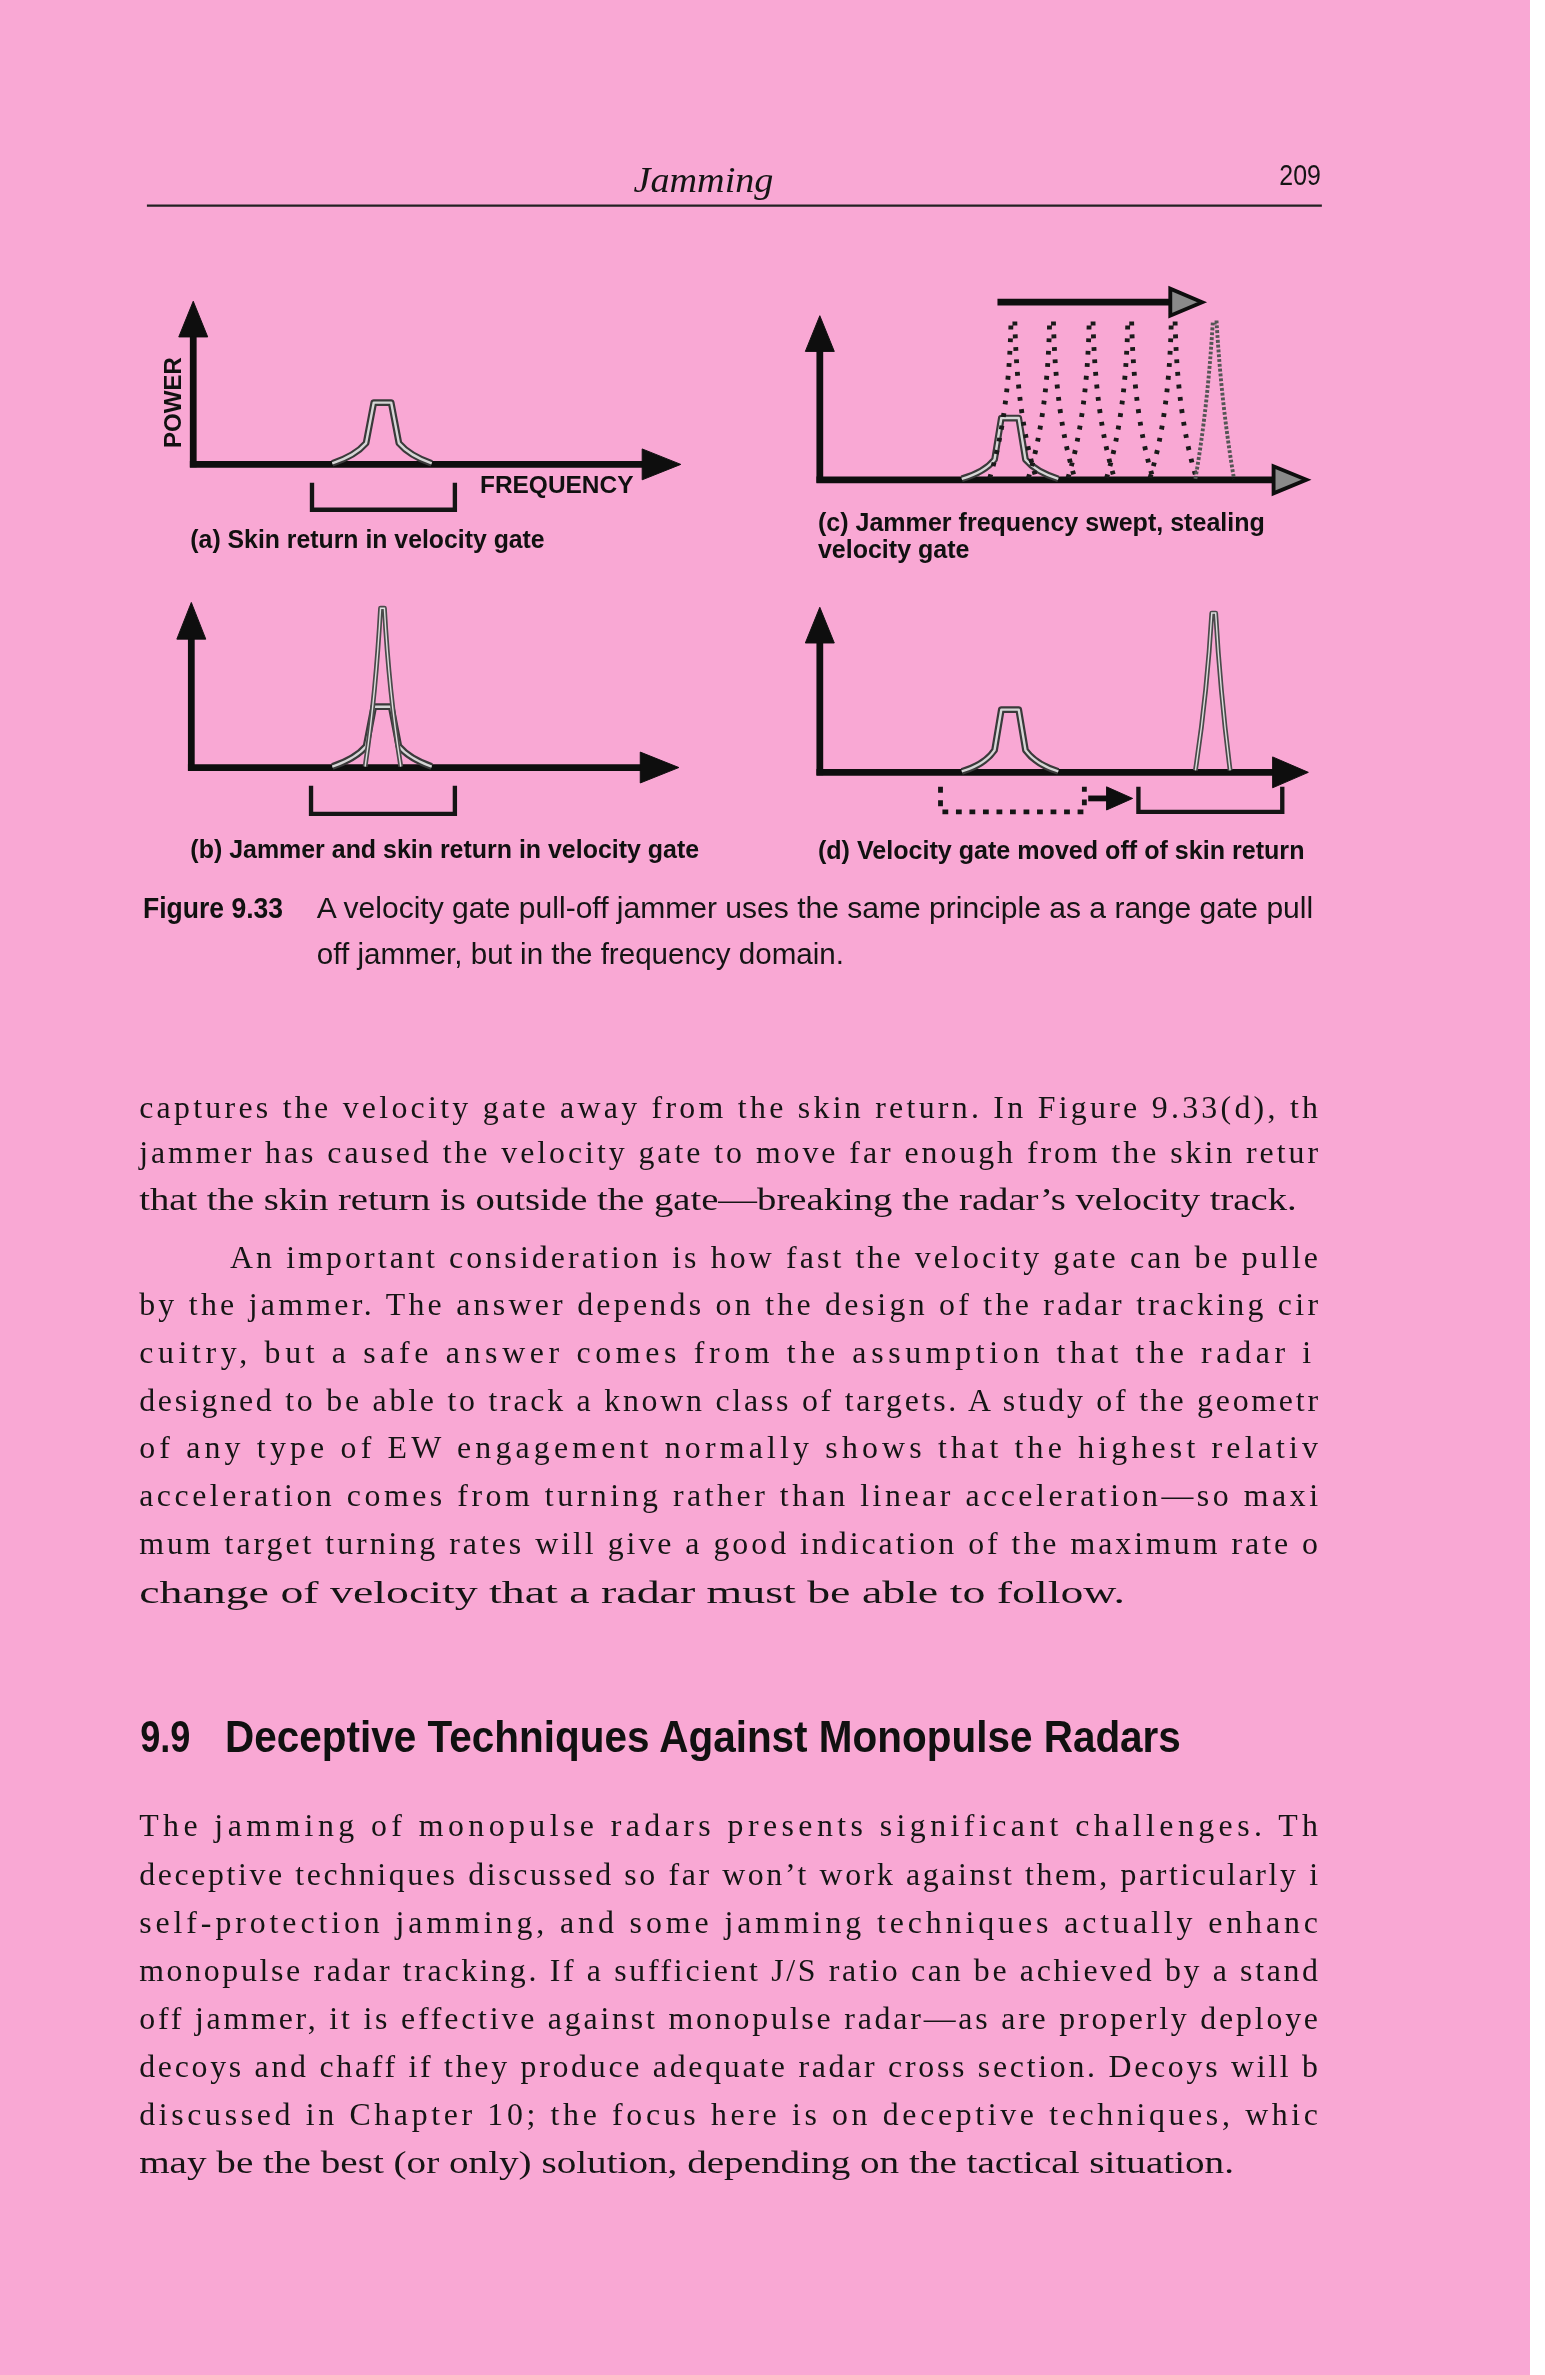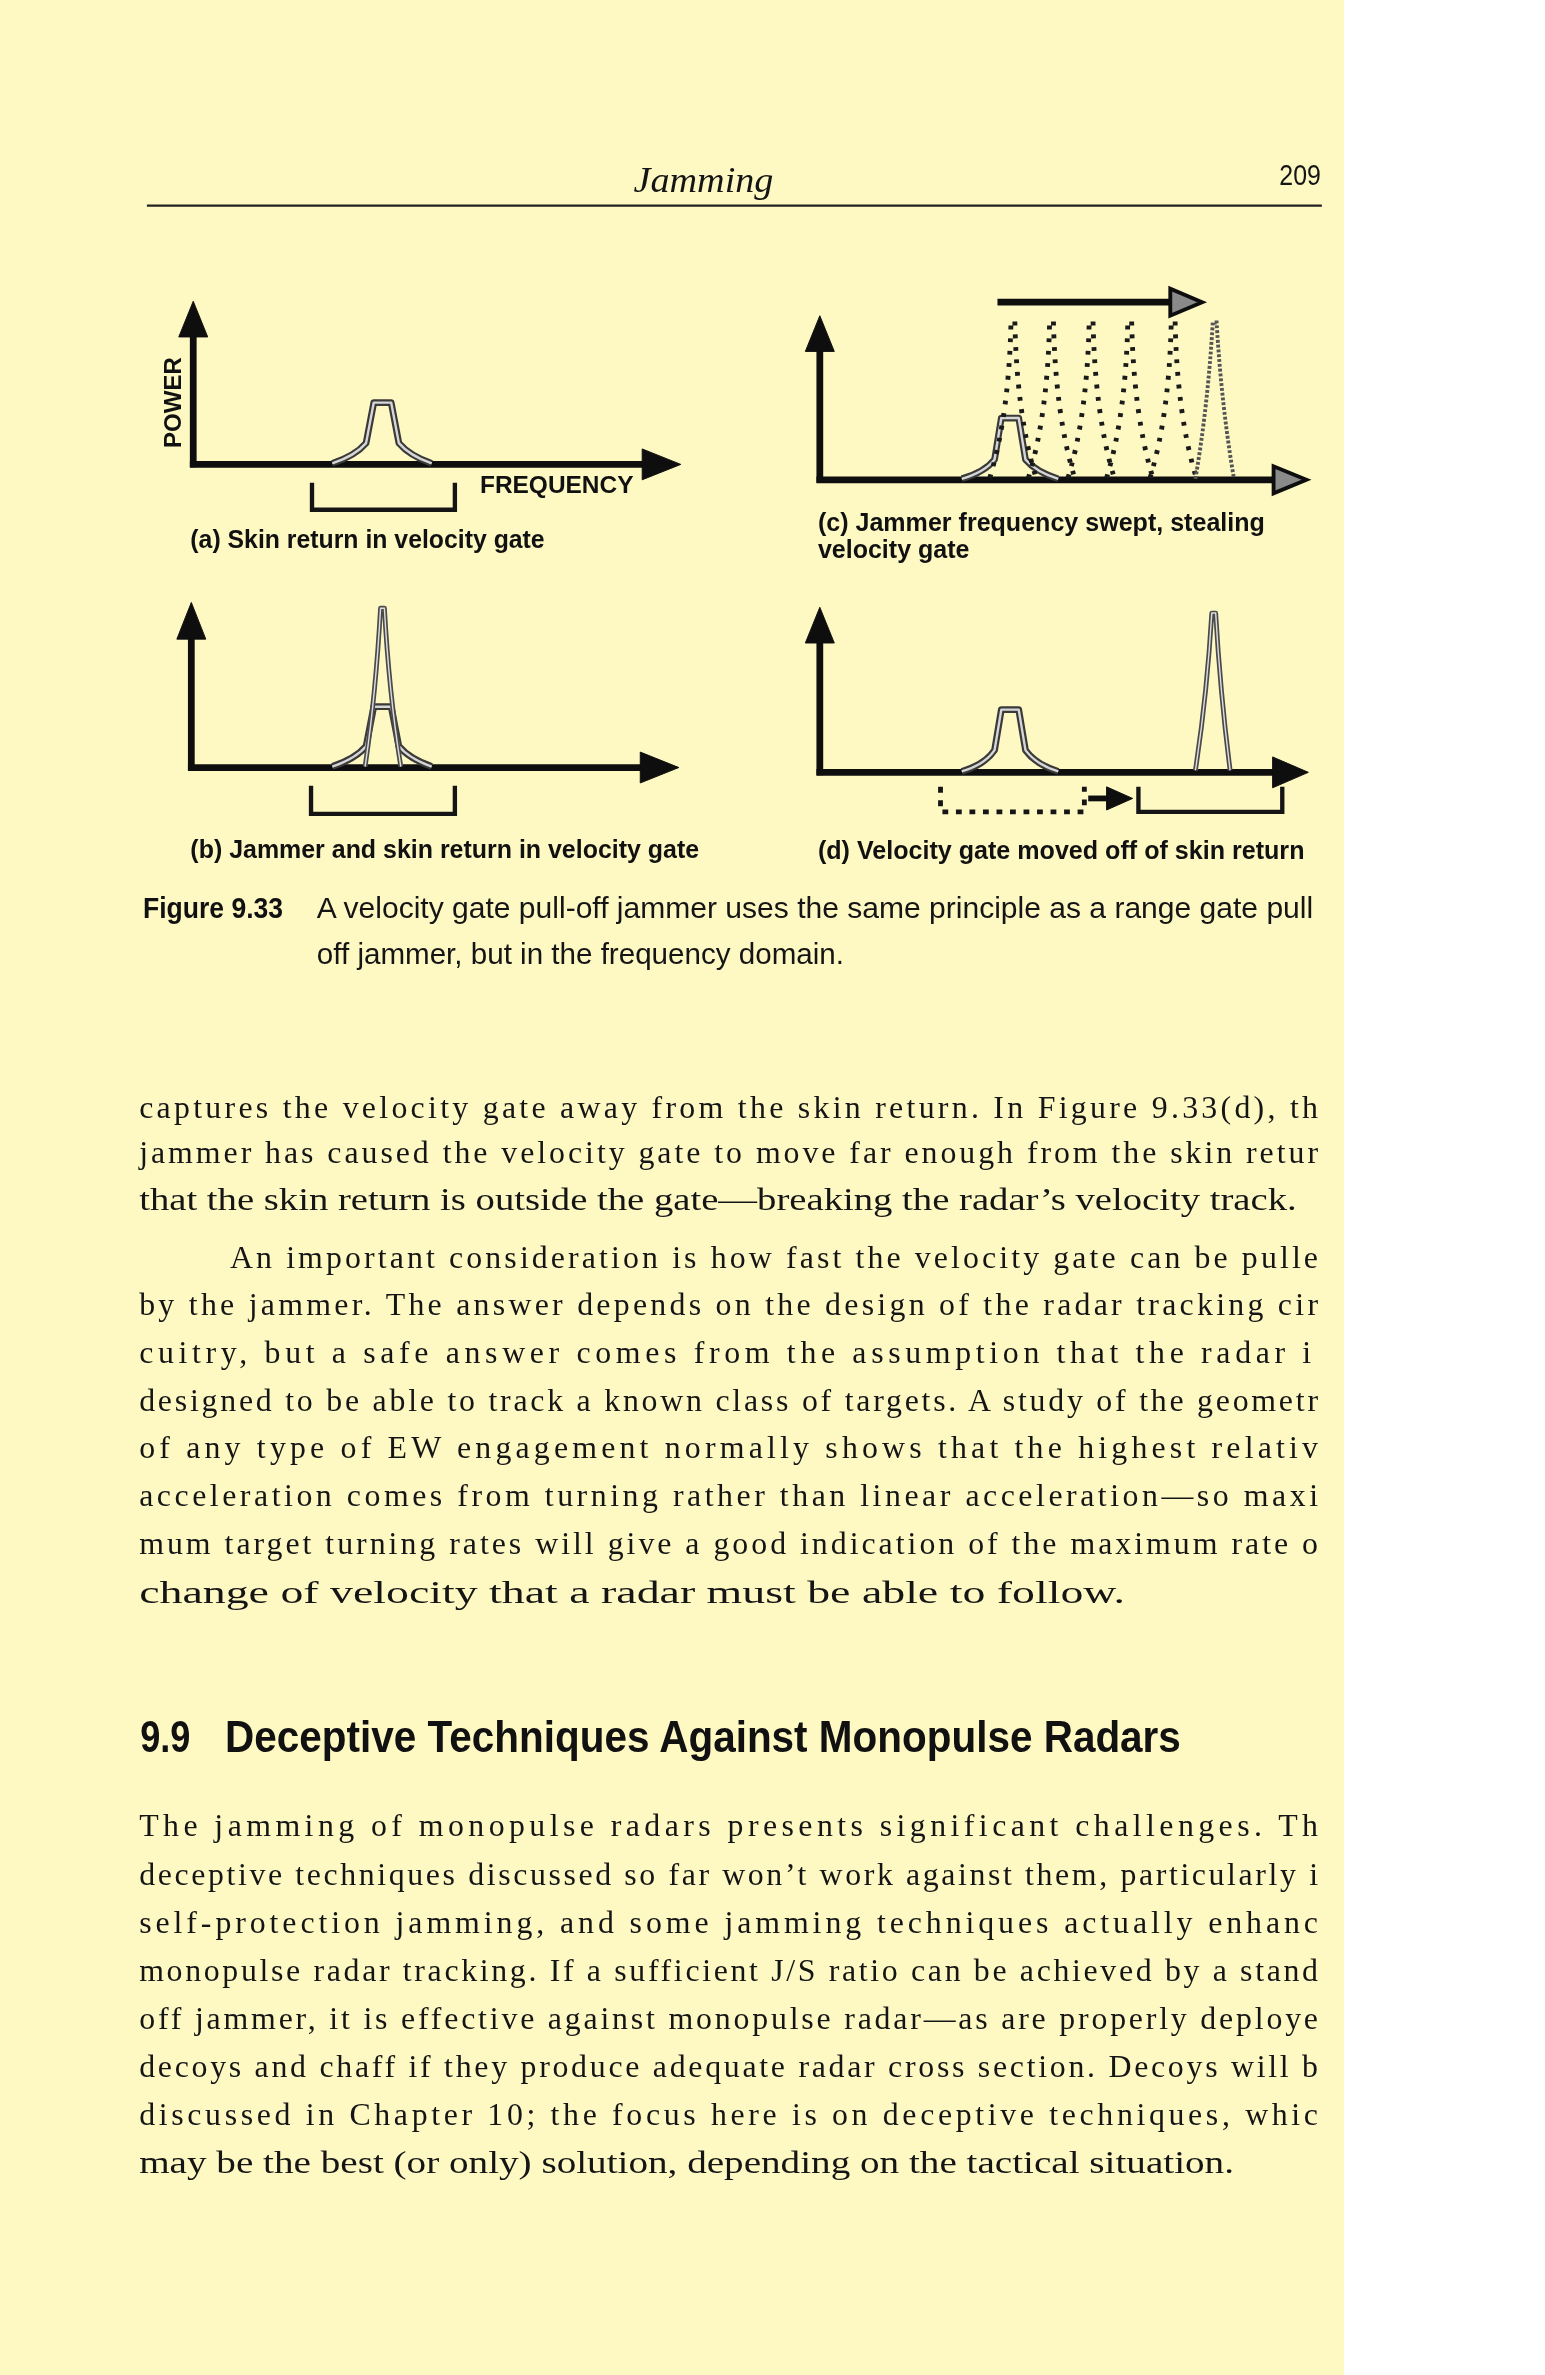--- a/index.html
+++ b/index.html
@@ -1,16 +1,16 @@
 <!DOCTYPE html>
 <html><head>
 <meta charset="utf-8">
 <style>
   html, body { margin: 0; padding: 0; background: #ffffff; }
-  .page { position: relative; width: 1344px; height: 2375px; background: #fef9c3; overflow: hidden; }
+  .page { position: relative; width: 1530px; height: 2375px; background: #f9a8d4; overflow: hidden; }
   svg { position: absolute; left: 0; top: 0; }
   .serif { font-family: "Liberation Serif", "DejaVu Serif", serif; fill: #151515; }
   .serif-italic { font-family: "Liberation Serif", "DejaVu Serif", serif; font-style: italic; fill: #151515; }
   .sans { font-family: "Liberation Sans", "DejaVu Sans", sans-serif; fill: #151515; }
   .sans-bold { font-family: "Liberation Sans", "DejaVu Sans", sans-serif; font-weight: bold; fill: #111111; }
   .running-head { font-size: 38px; }
   .page-num { font-size: 31px; }
   .axis-label { font-size: 24px; }
   .panel-caption { font-size: 26px; }
   .fig-label { font-size: 31px; }

